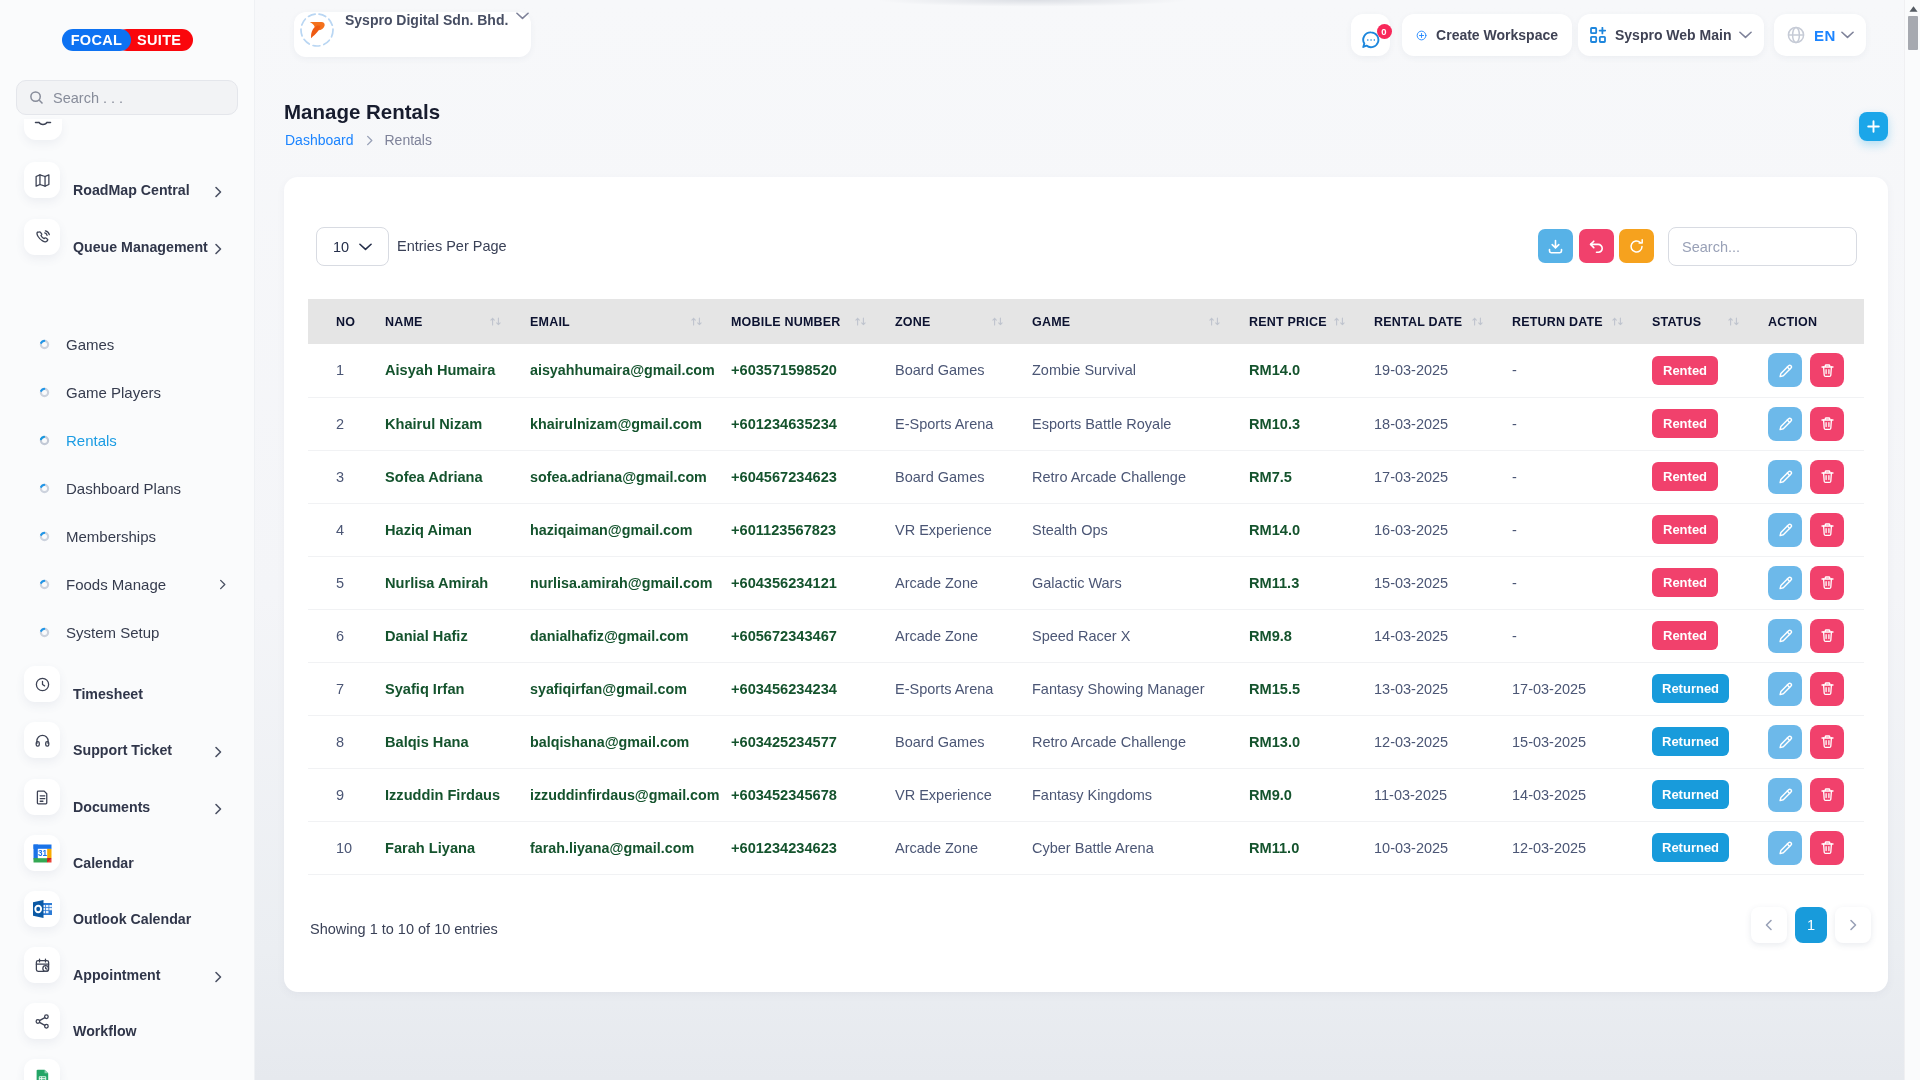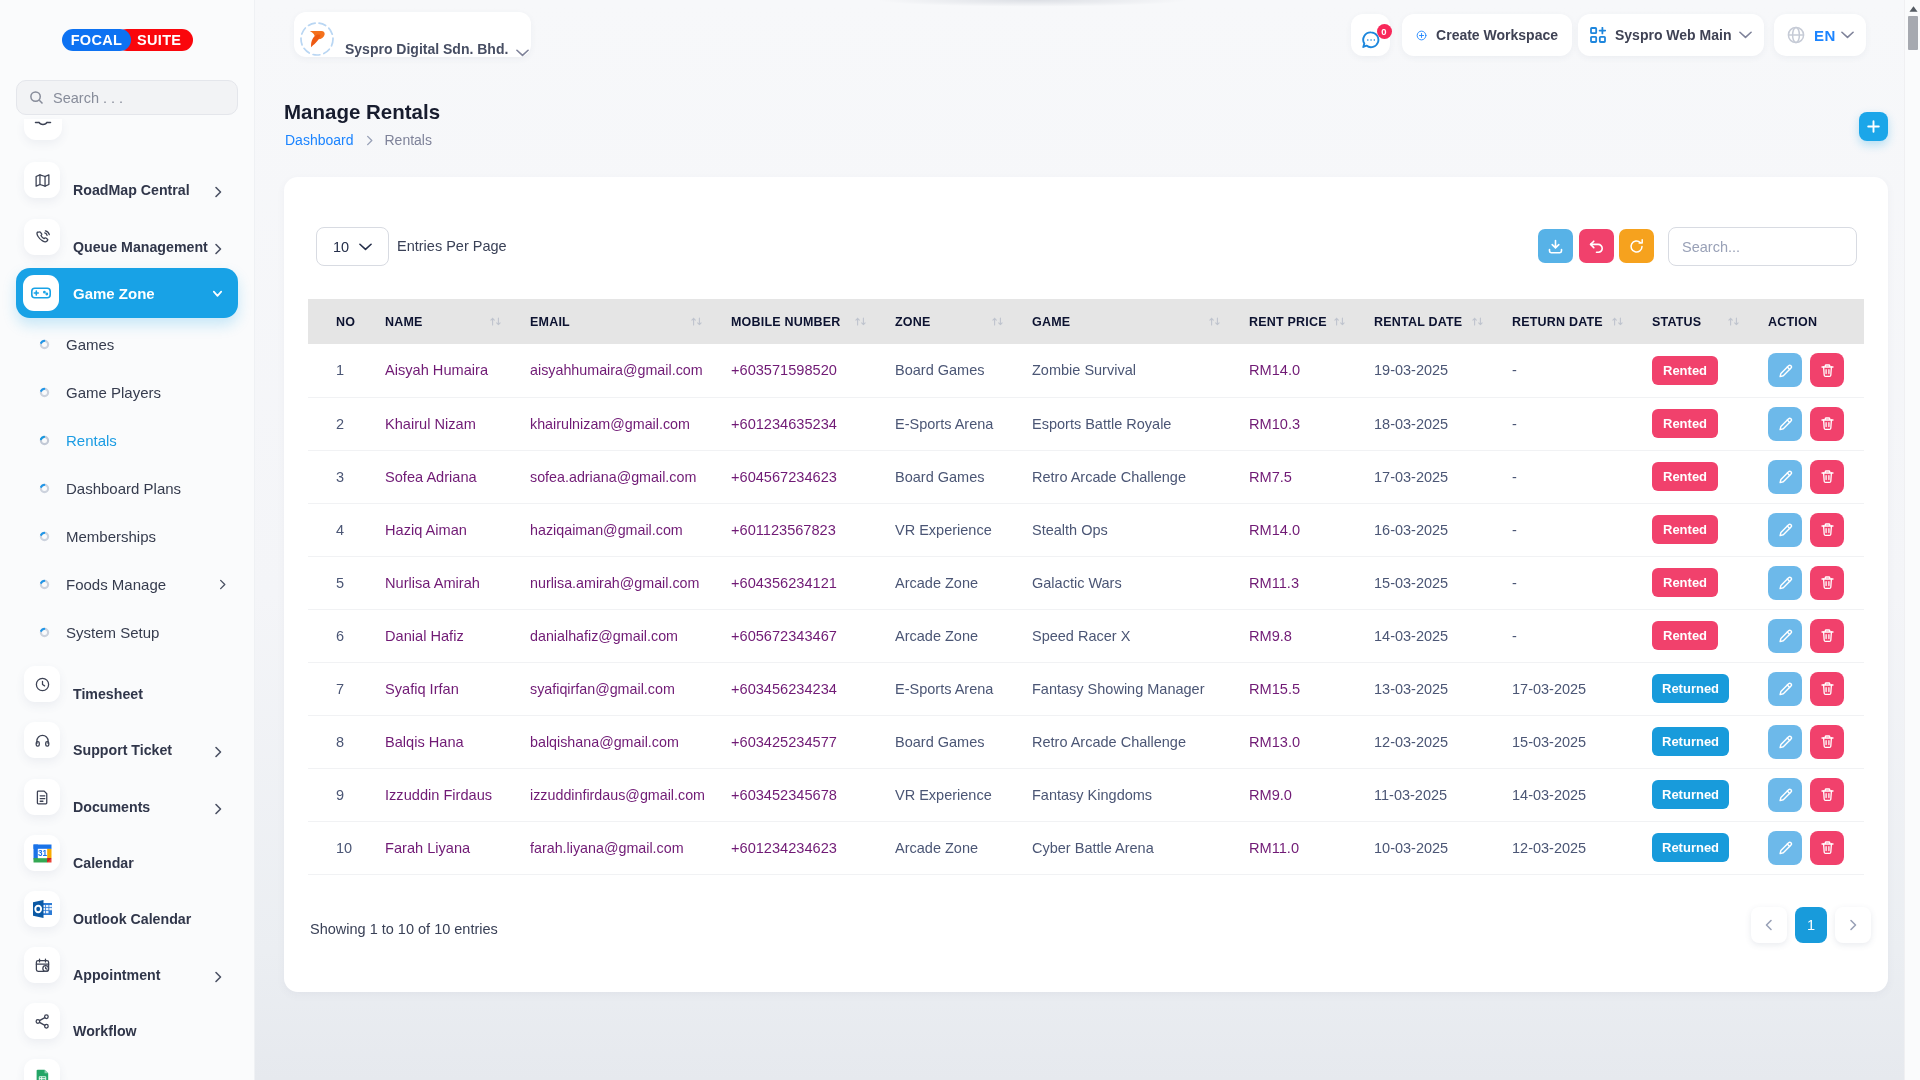--- a/index.html
+++ b/index.html
@@ -22,21 +22,21 @@
 .gz .gbox{width:36px;height:36px;background:#fff;border-radius:11px;margin-left:7px;display:flex;align-items:center;justify-content:center}
 .gz .lbl{margin-left:14px;font-size:15px;font-weight:700;color:#fff}
 .gz .chev{position:absolute;right:14px}
 .sub{position:absolute;left:0;width:255px;height:24px;display:flex;align-items:center}
 .sub .bullet{margin-left:39px;flex:none}
 .sub .lbl{margin-left:16px;font-size:15px;font-weight:500;color:#363c4e}
 .sub .lbl.act{color:#1b9ce3}
 .sub .chev{position:absolute;right:27px}
 .cutbox{position:absolute;left:24px;top:119px;width:38px;height:21px;background:#fff;border-radius:0 0 12px 12px;box-shadow:0 4px 10px rgba(76,87,125,.07);display:flex;align-items:flex-start;justify-content:center;overflow:hidden}
 
-.ws-card{position:absolute;left:294px;top:12px;width:237px;height:45px;background:#fff;border-radius:12px;box-shadow:0 2px 6px rgba(76,87,125,.06);display:flex;align-items:flex-end;padding:0 12px 0 5px}
+.ws-card{position:absolute;left:294px;top:12px;width:237px;height:45px;background:#fff;border-radius:12px;box-shadow:0 2px 6px rgba(76,87,125,.06);display:flex;align-items:flex-start;padding:0 12px 0 5px}
 .ws-av{width:36px;height:36px;flex:none}
 .ws-name{margin-left:10px;font-size:14px;font-weight:600;color:#474e63;white-space:nowrap}
 .ws-card .chev{margin-left:auto;flex:none}
 .tb-card{position:absolute;top:14px;height:42px;background:#fff;border-radius:12px;box-shadow:0 2px 6px rgba(76,87,125,.06);display:flex;align-items:center}
 .chat-card{left:1351px;width:39px;justify-content:center}
 .cw-card{left:1402px;width:170px;padding:0 14px}
 .cw-card .txt{margin-left:9px;font-size:14px;font-weight:600;color:#3f4254;white-space:nowrap}
 .swm-card{left:1578px;width:186px;padding:0 12px}
 .swm-card .txt{margin-left:9px;font-size:14px;font-weight:600;color:#3f4254;white-space:nowrap}
 .swm-card .chev{margin-left:auto}
@@ -59,21 +59,21 @@
 .tool-btn{position:absolute;top:52px;width:35px;height:34px;border-radius:7px;display:flex;align-items:center;justify-content:center}
 .tb-dl{left:1254px;background:#57b2e7}
 .tb-un{left:1295px;background:#f1416c}
 .tb-rf{left:1335px;background:#f6a21e}
 .search-in{position:absolute;left:1384px;top:50px;width:189px;height:39px;border:1px solid #d8dbe2;border-radius:8px;display:flex;align-items:center;padding:0 13px;font-size:14.5px;color:#99a1b7;background:#fff}
 
 .tbl{position:absolute;left:24px;top:122px;width:1556px;border-collapse:collapse;table-layout:fixed}
 .tbl th{height:45px;background:#e5e5e5;font-size:12.5px;font-weight:700;color:#0c1230;text-align:left;vertical-align:middle;padding:0 0 0 20px;letter-spacing:.2px;position:relative}
 .tbl td{height:53px;font-size:14.5px;color:#4b5675;vertical-align:middle;padding:0 0 0 20px;border-bottom:1px solid #f1f2f4}
 .tbl tr:first-child td{border-top:1px solid #f1f2f4}
-td.b{font-weight:400;color:#701a75;font-size:14.6px}
+td.b{font-weight:700;color:#14532d;font-size:14.6px}
 .sort{position:absolute;right:8px;top:16px;opacity:.8}
 .tbl th:first-child,.tbl td:first-child{padding-left:28px}
 .badge{display:inline-block;padding:8px 11px;border-radius:6px;font-size:13px;font-weight:600;color:#fff;line-height:1}
 .bg-rent{background:#f1416c}
 .bg-ret{background:#189bdb;padding:8px 10px}
 .act-btn{display:inline-flex;width:34px;height:34px;border-radius:8px;align-items:center;justify-content:center;vertical-align:middle}
 .ab-edit{background:#6db9ea}
 .ab-del{background:#f1416c;margin-left:8px}
 
 .showing{position:absolute;left:26px;top:744px;font-size:14.5px;color:#3a4157}
@@ -123,34 +123,20 @@
       <div class="ibox">
         <svg width="20" height="20" viewBox="0 0 20 20" stroke="#3c4254" stroke-width="1.5" stroke-linecap="round" stroke-linejoin="round" fill="none">
           <path d="M4.2 3.6c-1 1-1 2.6.4 4.9 1.3 2.2 3.3 4.2 5.5 5.5 2.3 1.4 3.9 1.4 4.9.4l.9-.9c.4-.4.4-1 0-1.4l-1.9-1.5c-.4-.3-.9-.3-1.3 0l-.7.7c-1.2-.5-3.2-2.4-3.8-3.7l.7-.7c.3-.4.4-.9 0-1.3L7.5 3.7c-.4-.4-1-.4-1.4 0z"></path>
           <path d="M12.6 4.6c1.4.3 2.5 1.4 2.8 2.8"></path>
           <path d="M13.4 2.1c2.3.5 4.1 2.3 4.6 4.6"></path>
         </svg>
       </div>
       <span class="lbl">Queue Management</span>
       <svg class="chev" width="12" height="12" viewBox="0 0 12 12" fill="none" stroke="#4b5264" stroke-width="1.6" stroke-linecap="round" stroke-linejoin="round">
         <path d="M4 1.5L8.5 6 4 10.5"></path>
-      </svg>
-    </div>
-  <div class="gz">
-      <div class="gbox">
-        <svg width="22" height="22" viewBox="0 0 22 22" fill="none" stroke="#18a2e6" stroke-width="1.6" stroke-linecap="round" stroke-linejoin="round">
-          <rect x="1.8" y="6.2" width="18.4" height="9.6" rx="3"></rect>
-          <path d="M6.3 9v4M4.3 11h4"></path>
-          <circle cx="14.4" cy="10.2" r="0.6" fill="#18a2e6"></circle>
-          <circle cx="16.8" cy="12" r="0.6" fill="#18a2e6"></circle>
-        </svg>
-      </div>
-      <span class="lbl">Game Zone</span>
-      <svg class="chev" width="13" height="13" viewBox="0 0 14 14" fill="none" stroke="#fff" stroke-width="1.8" stroke-linecap="round" stroke-linejoin="round">
-        <path d="M3 5l4 4.5L11 5"></path>
       </svg>
     </div>
   <div class="sub" style="top:332px">
       <svg class="bullet" width="11" height="11" viewBox="0 0 11 11" fill="none">
         <circle cx="5.5" cy="5.5" r="3.6" stroke="#ccd2dd" stroke-width="2.2"></circle>
         <path d="M2.2 3.8A3.6 3.6 0 015.2 1.9" stroke="#2196e8" stroke-width="2.2" stroke-linecap="round"></path>
       </svg>
       <span class="lbl">Games</span>
     </div>
   <div class="sub" style="top:380px">

